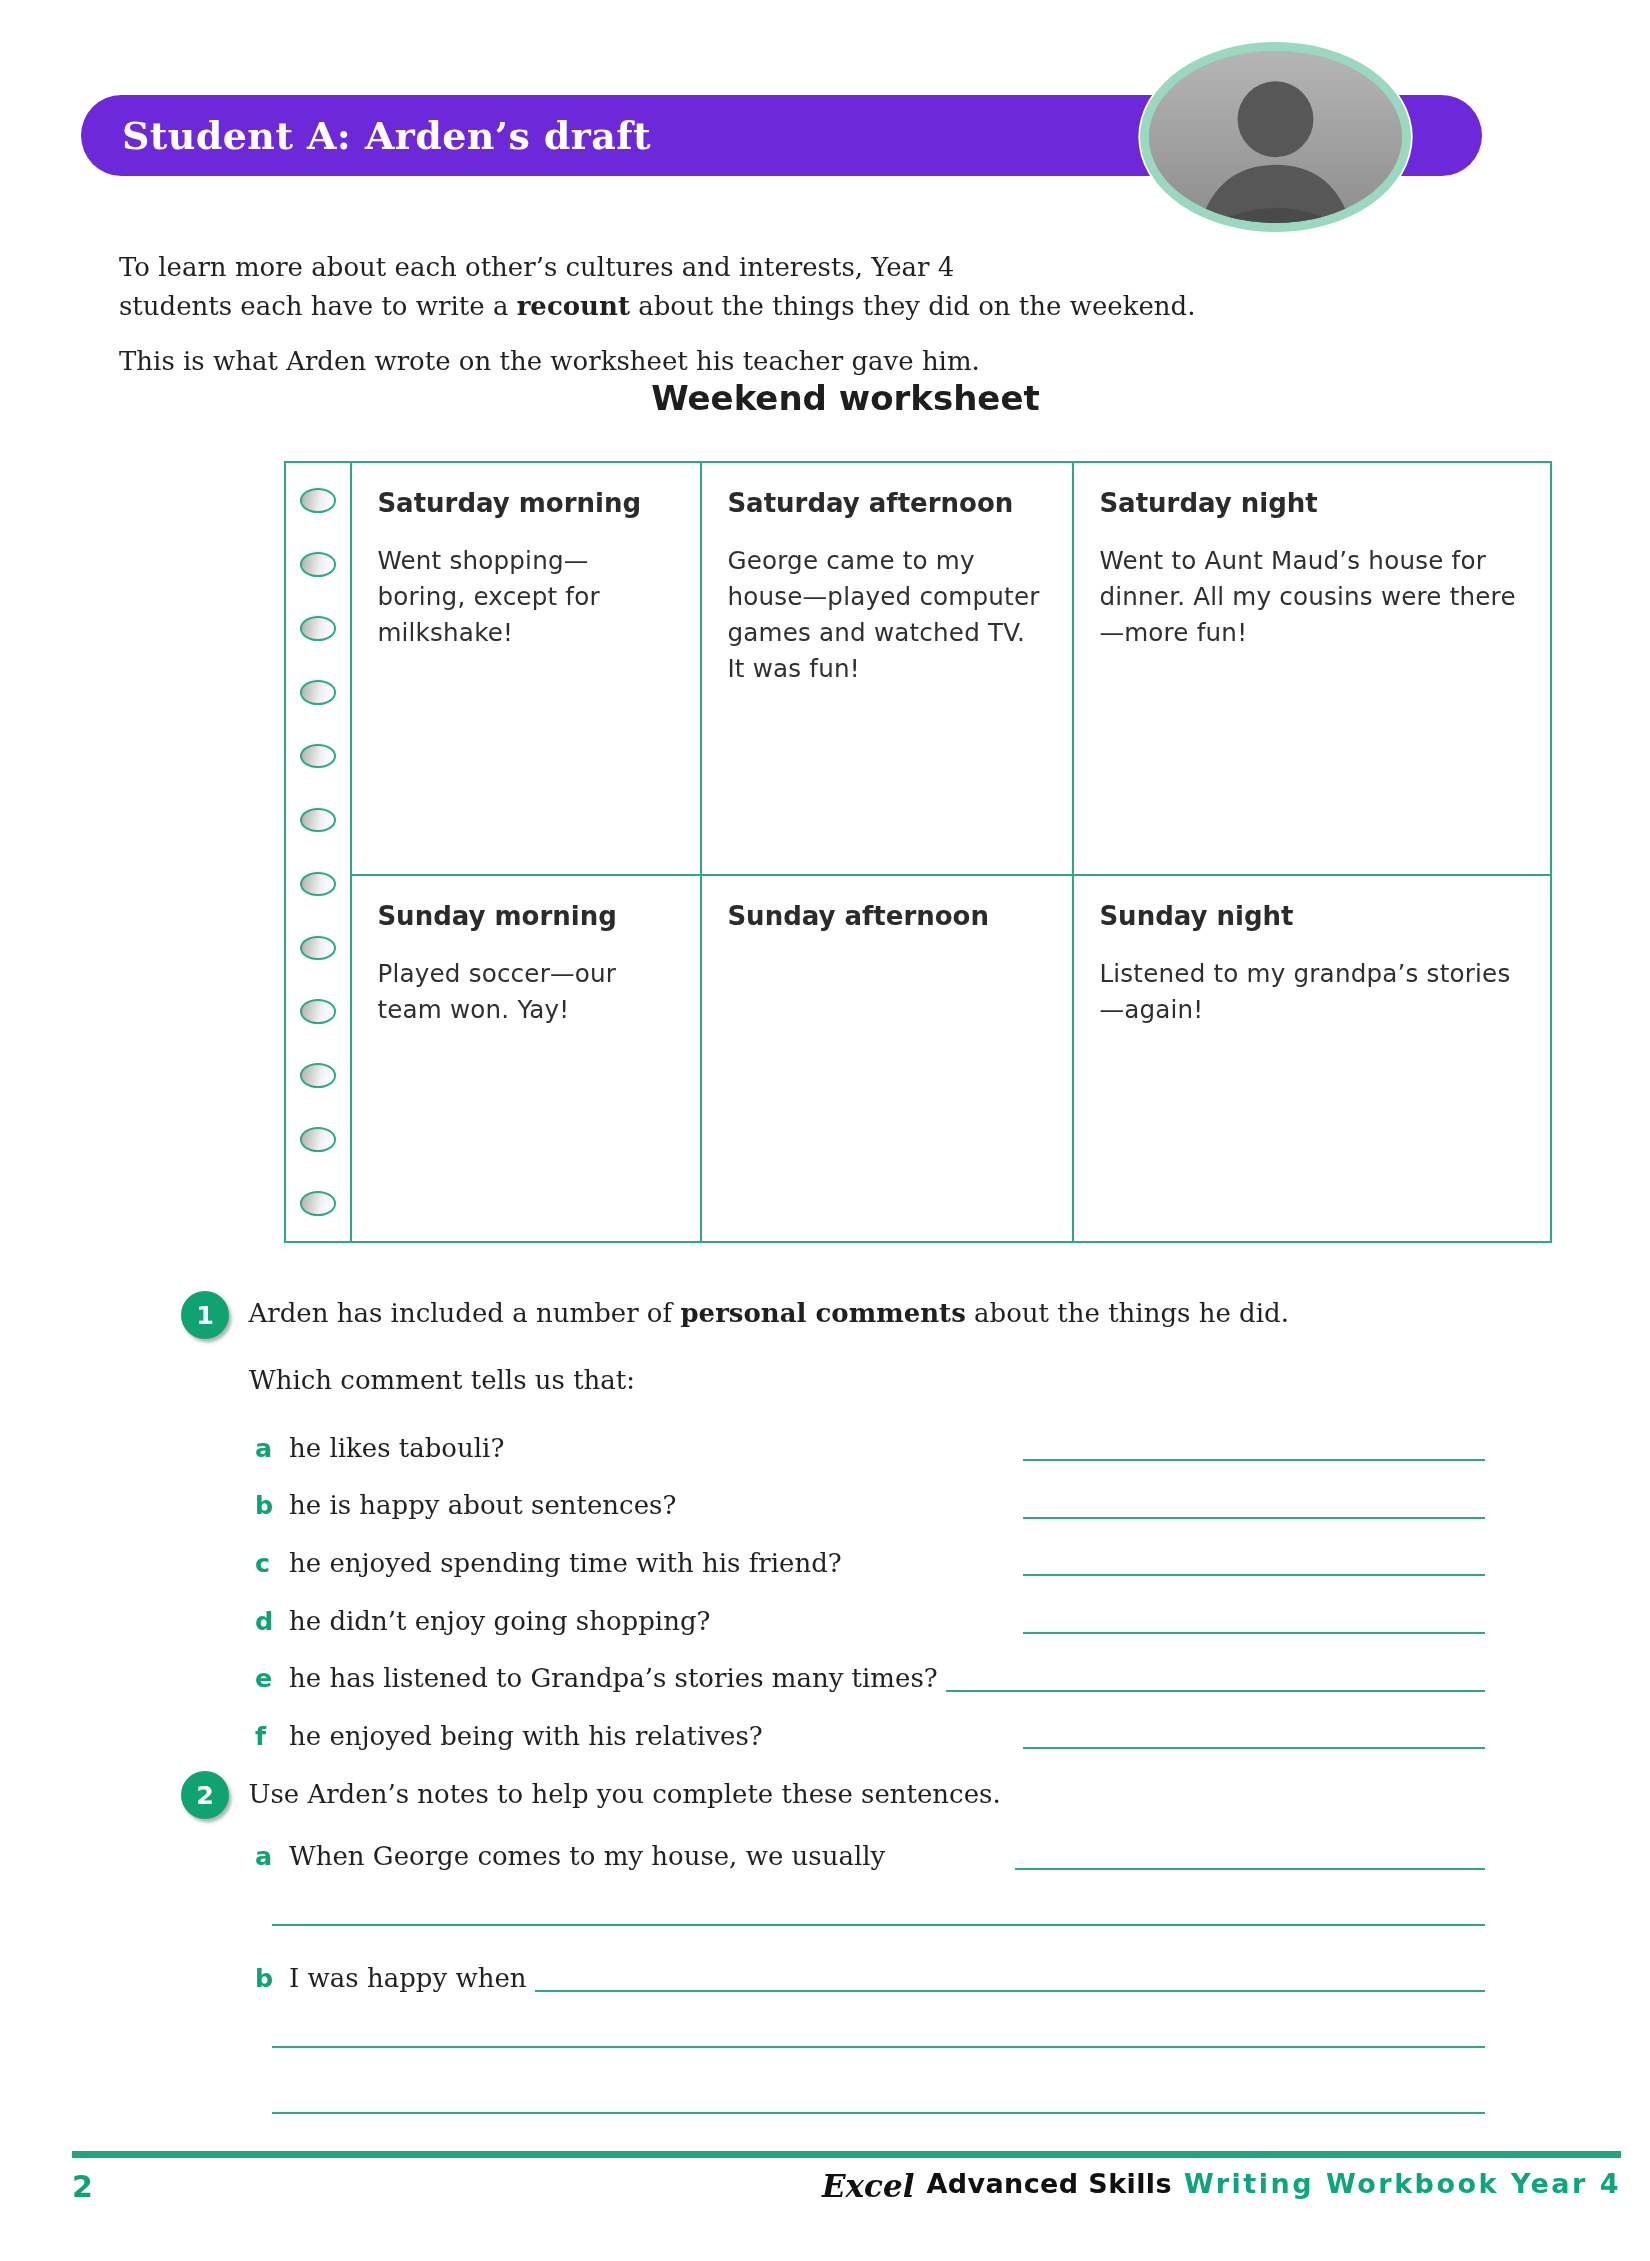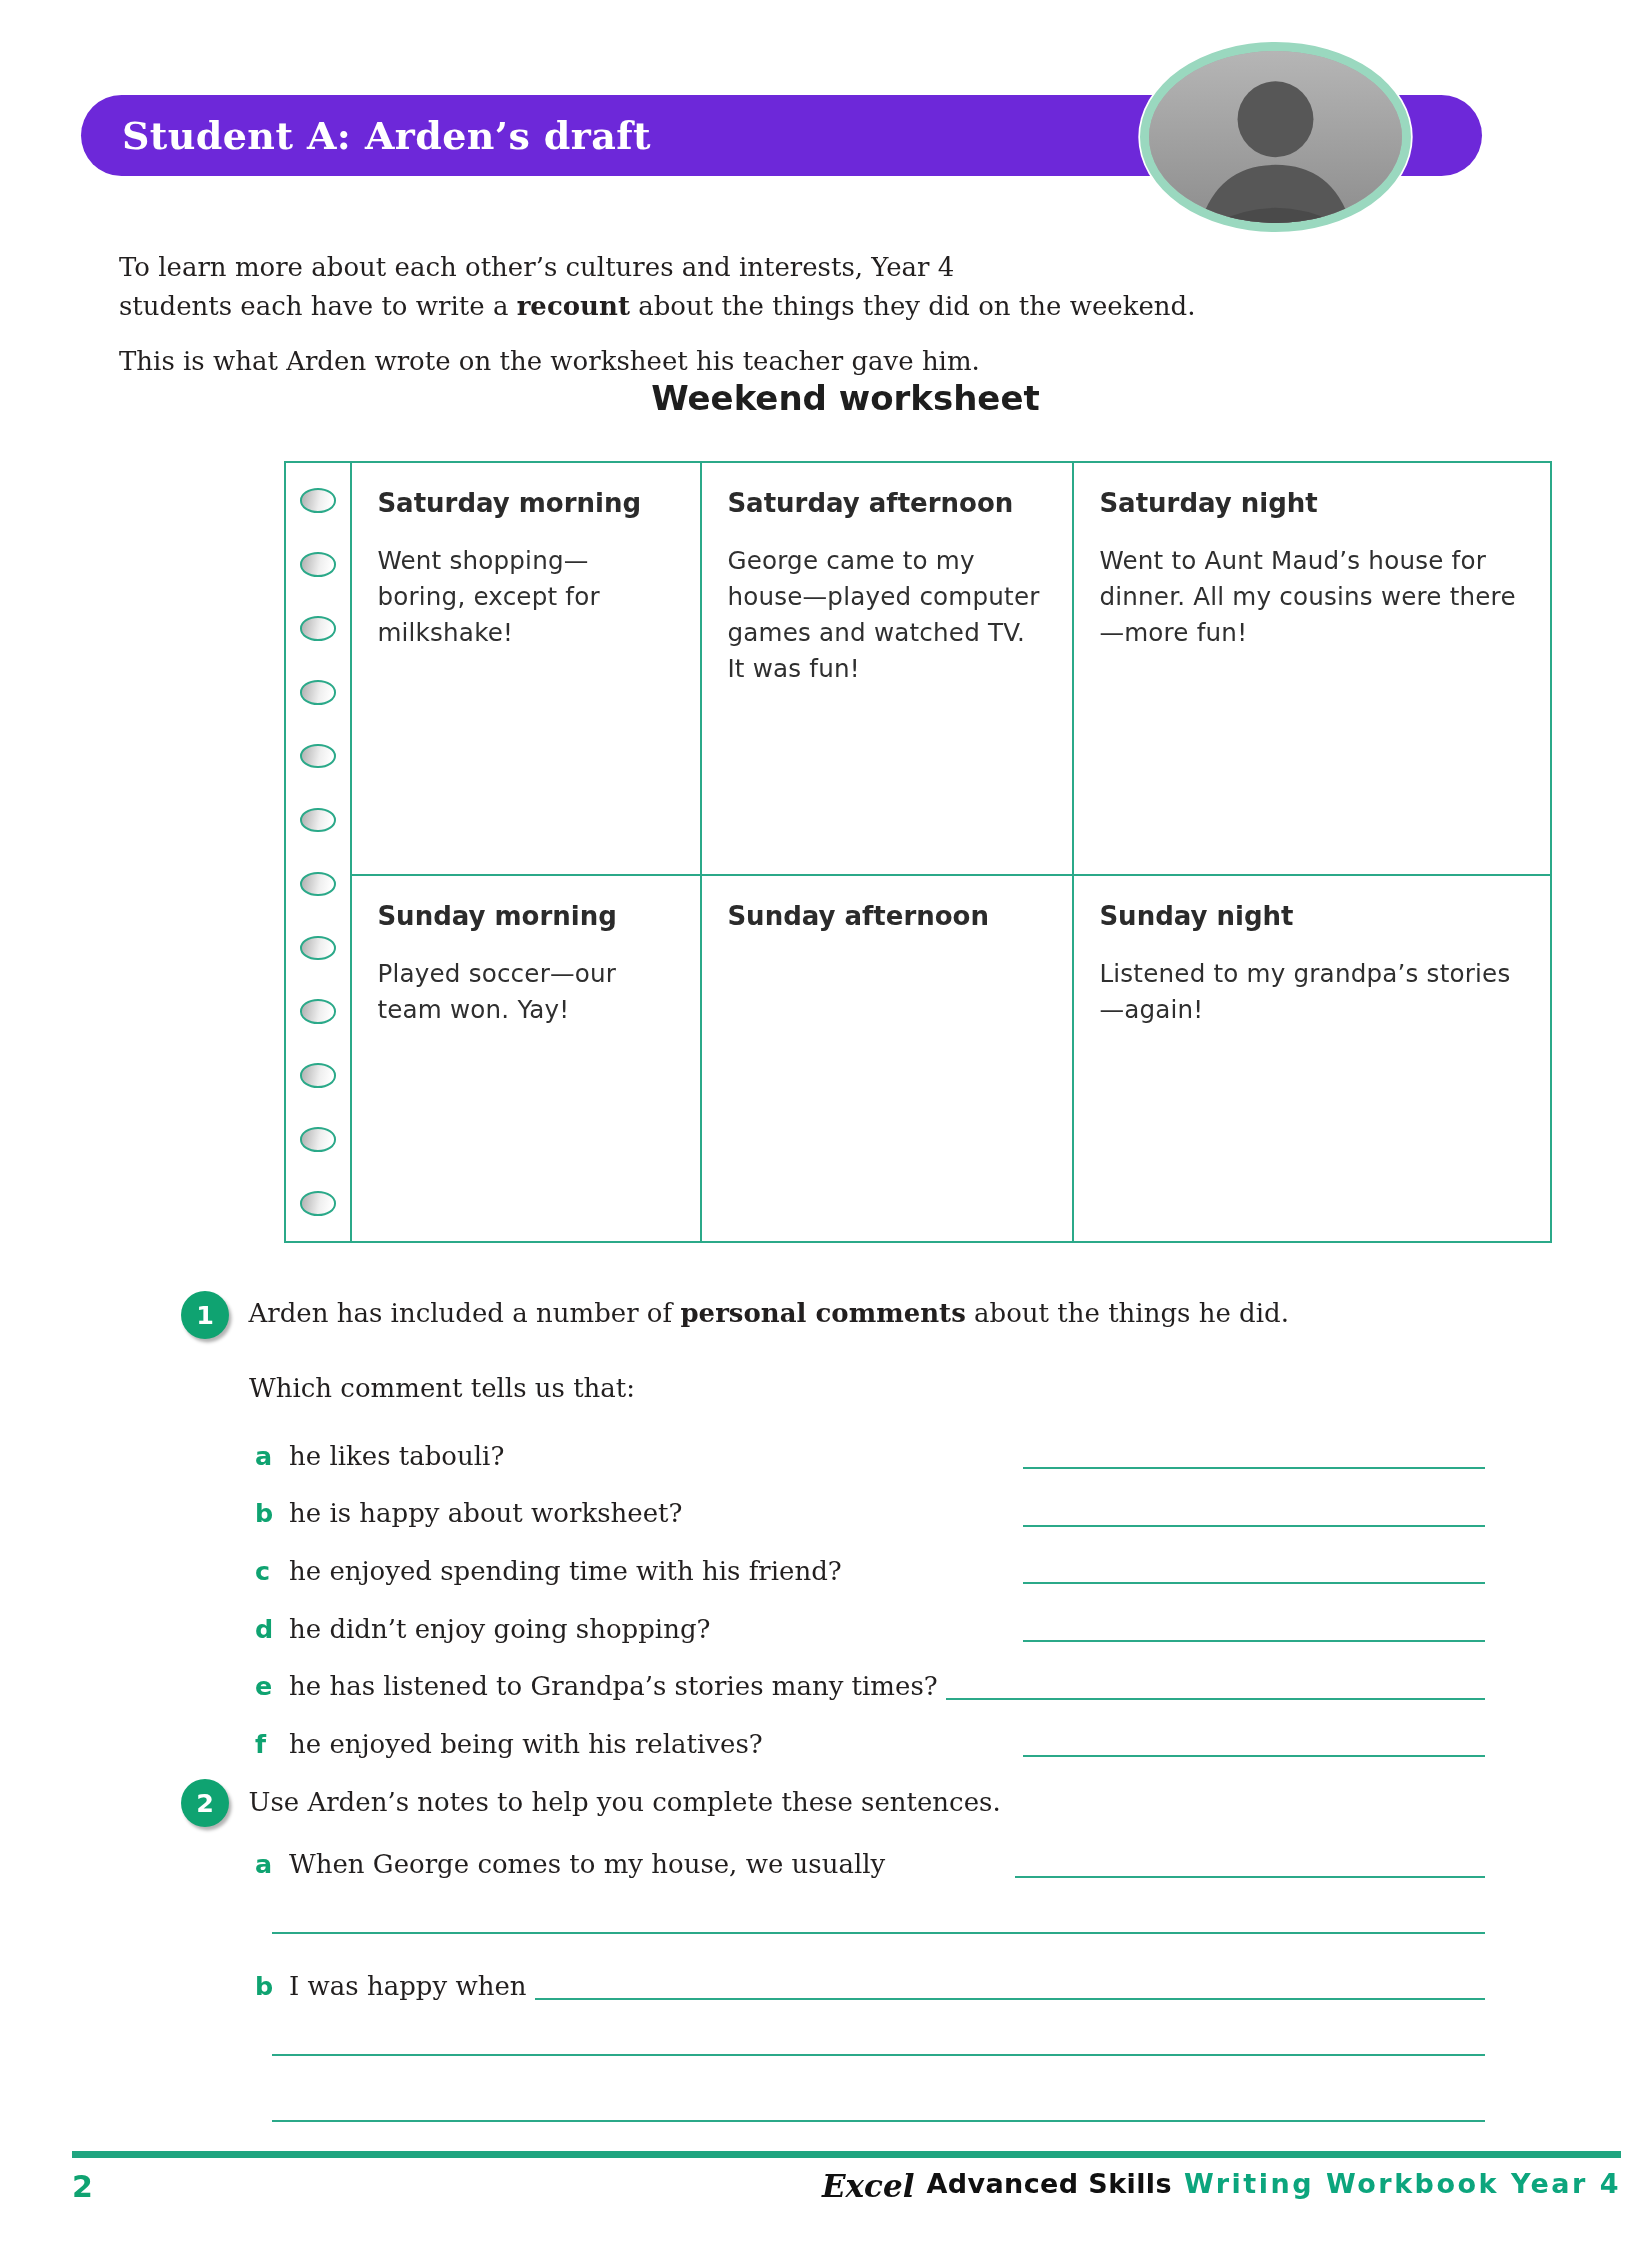--- a/index.html
+++ b/index.html
@@ -66,21 +66,21 @@
   .questions { position:absolute; left:181px; top:1282px; width:1304px; }
   .q-head { display:flex; align-items:flex-start; margin-top:12px; }
   .qnum {
     flex:0 0 auto; width:48px; height:48px; border-radius:50%; background:#0fa371;
     color:#ffffff; font-family:"DejaVu Sans", sans-serif; font-weight:bold; font-size:25.4px;
     display:flex; align-items:center; justify-content:center;
     box-shadow:2.5px 3.4px 3.4px rgba(0,0,0,0.30); margin-top:-3.4px;
   }
   .q-text { font-size:26px; line-height:39px; margin-left:19.5px; }
   .q-text strong { font-weight:bold; }
-  .q-prompt { font-size:26px; line-height:39px; margin-left:68px; margin-top:30px; }
+  .q-prompt { font-size:26px; line-height:39px; margin-left:68px; margin-top:22px; }
 
   .q-items { margin-top:29px; }
   .q-item { display:flex; align-items:flex-end; padding-left:74px; margin-bottom:18.7px; }
   .q-letter {
     flex:0 0 34px; font-family:"DejaVu Sans", sans-serif; font-weight:bold;
     font-size:25.4px; color:#0fa371; line-height:39px;
   }
   .q-itxt { flex:0 0 auto; font-size:26px; line-height:39px; }
   .q-itxt.fixed { min-width:725px; }
   .q-itxt.fixed2 { min-width:717px; }
@@ -187,21 +187,21 @@
     <p class="q-prompt">Which comment tells us that:</p>
 
     <div class="q-items">
       <div class="q-item">
         <span class="q-letter">a</span>
         <span class="q-itxt fixed">he likes tabouli?</span>
         <span class="ans-line"></span>
       </div>
       <div class="q-item">
         <span class="q-letter">b</span>
-        <span class="q-itxt fixed">he is happy about worksheet?</span>
+        <span class="q-itxt fixed">he is happy about sentences?</span>
         <span class="ans-line"></span>
       </div>
       <div class="q-item">
         <span class="q-letter">c</span>
         <span class="q-itxt fixed">he enjoyed spending time with his friend?</span>
         <span class="ans-line"></span>
       </div>
       <div class="q-item">
         <span class="q-letter">d</span>
         <span class="q-itxt fixed">he didn’t enjoy going shopping?</span>

